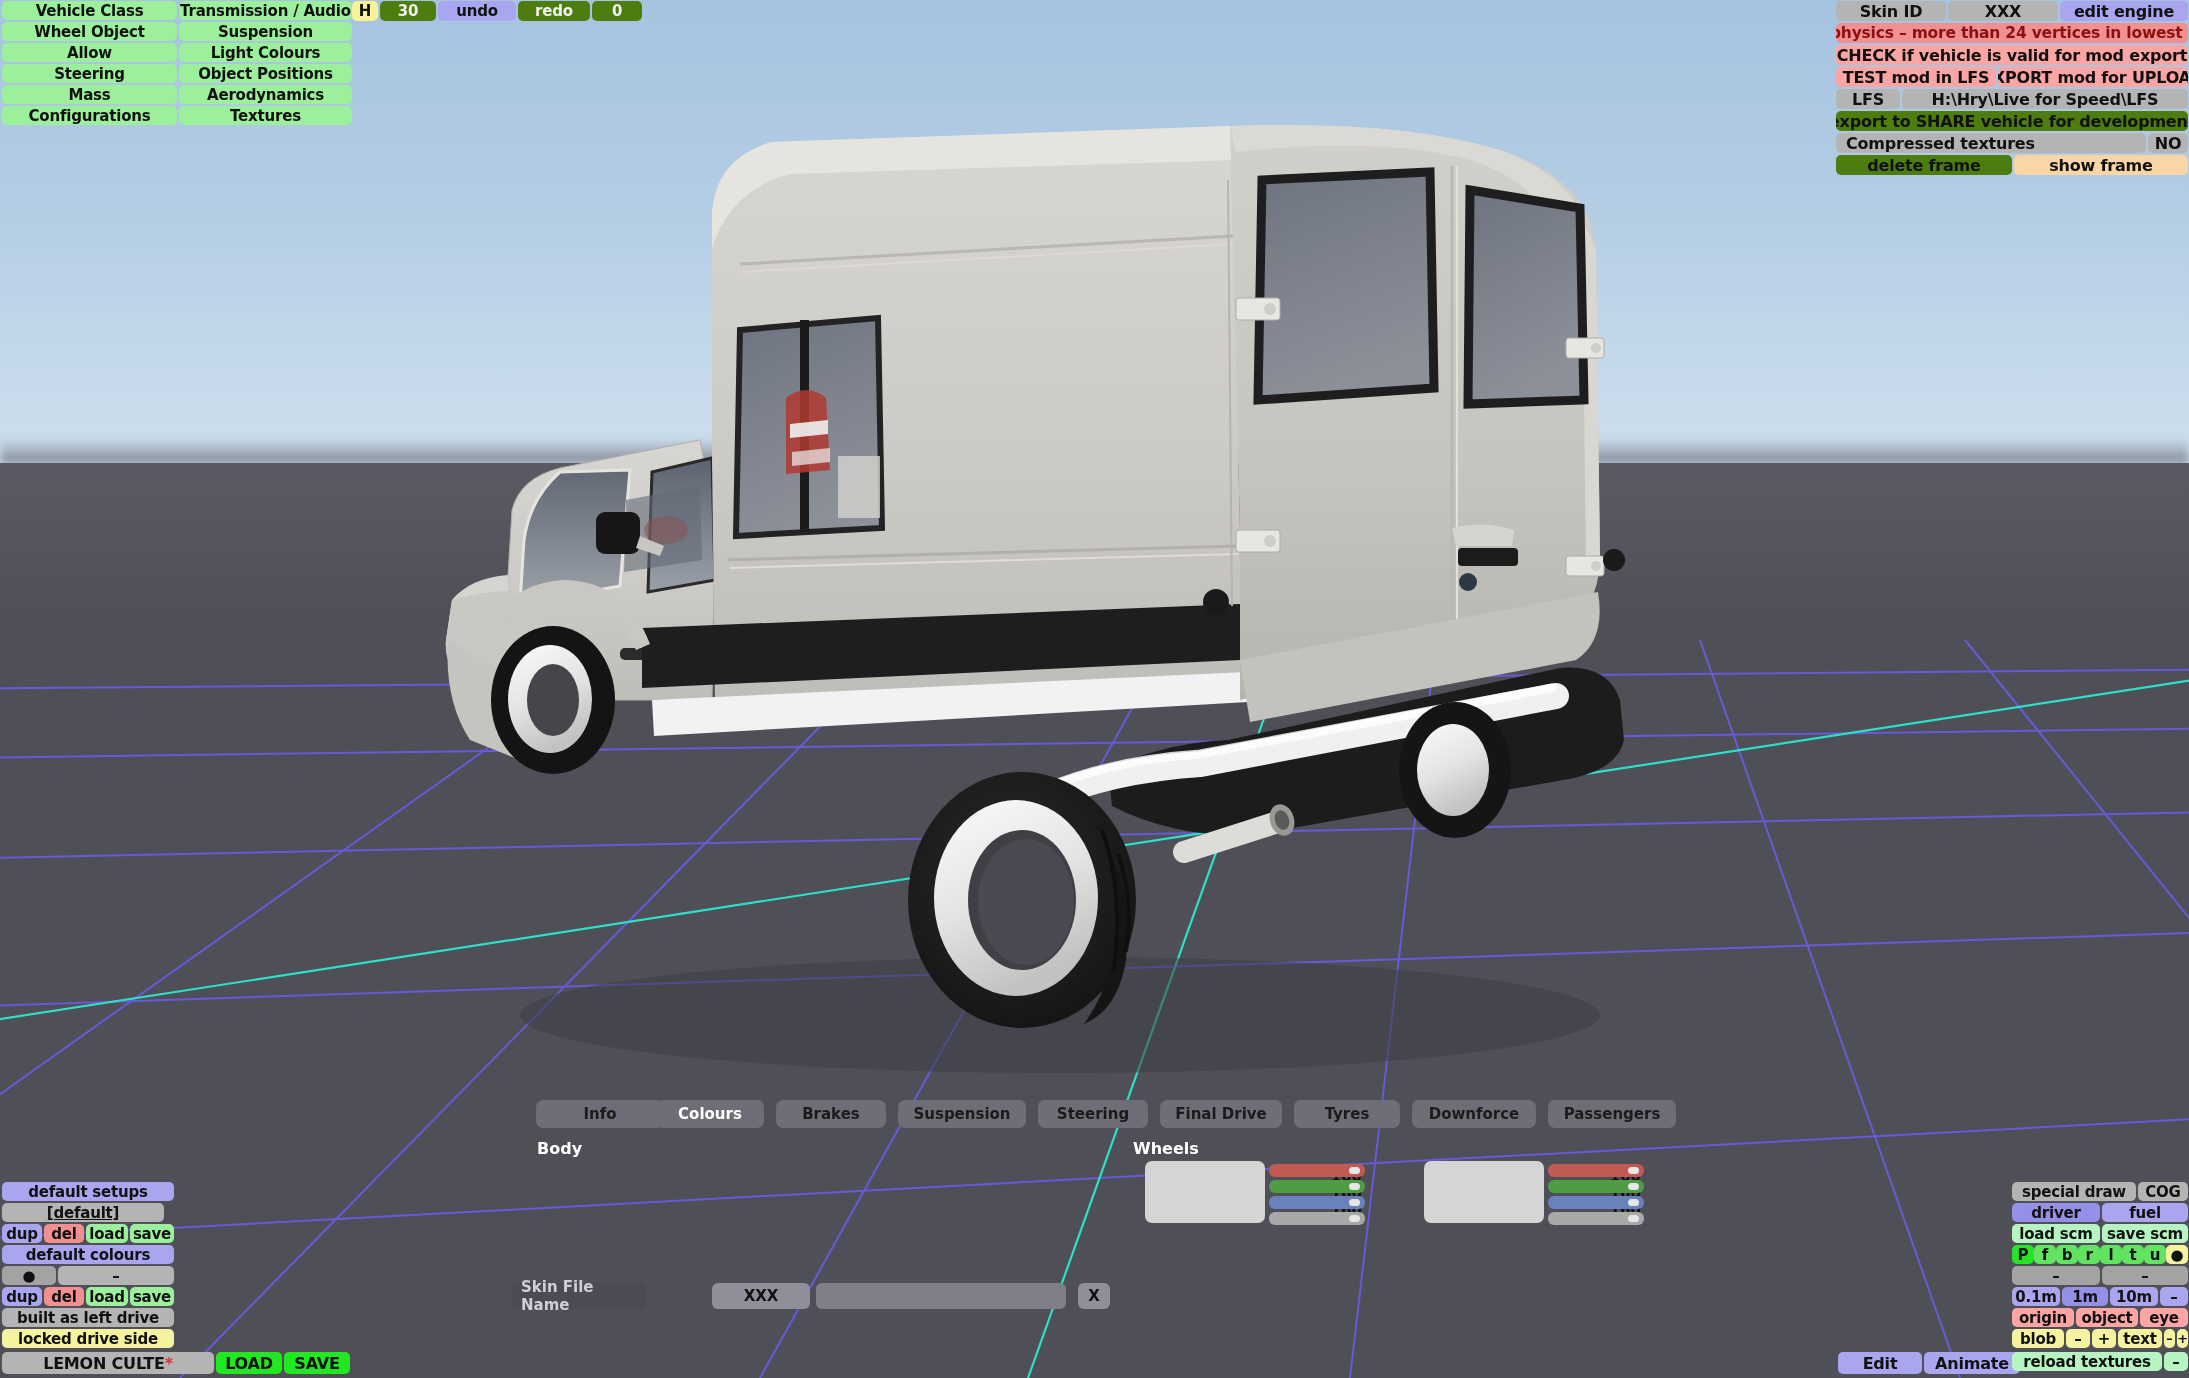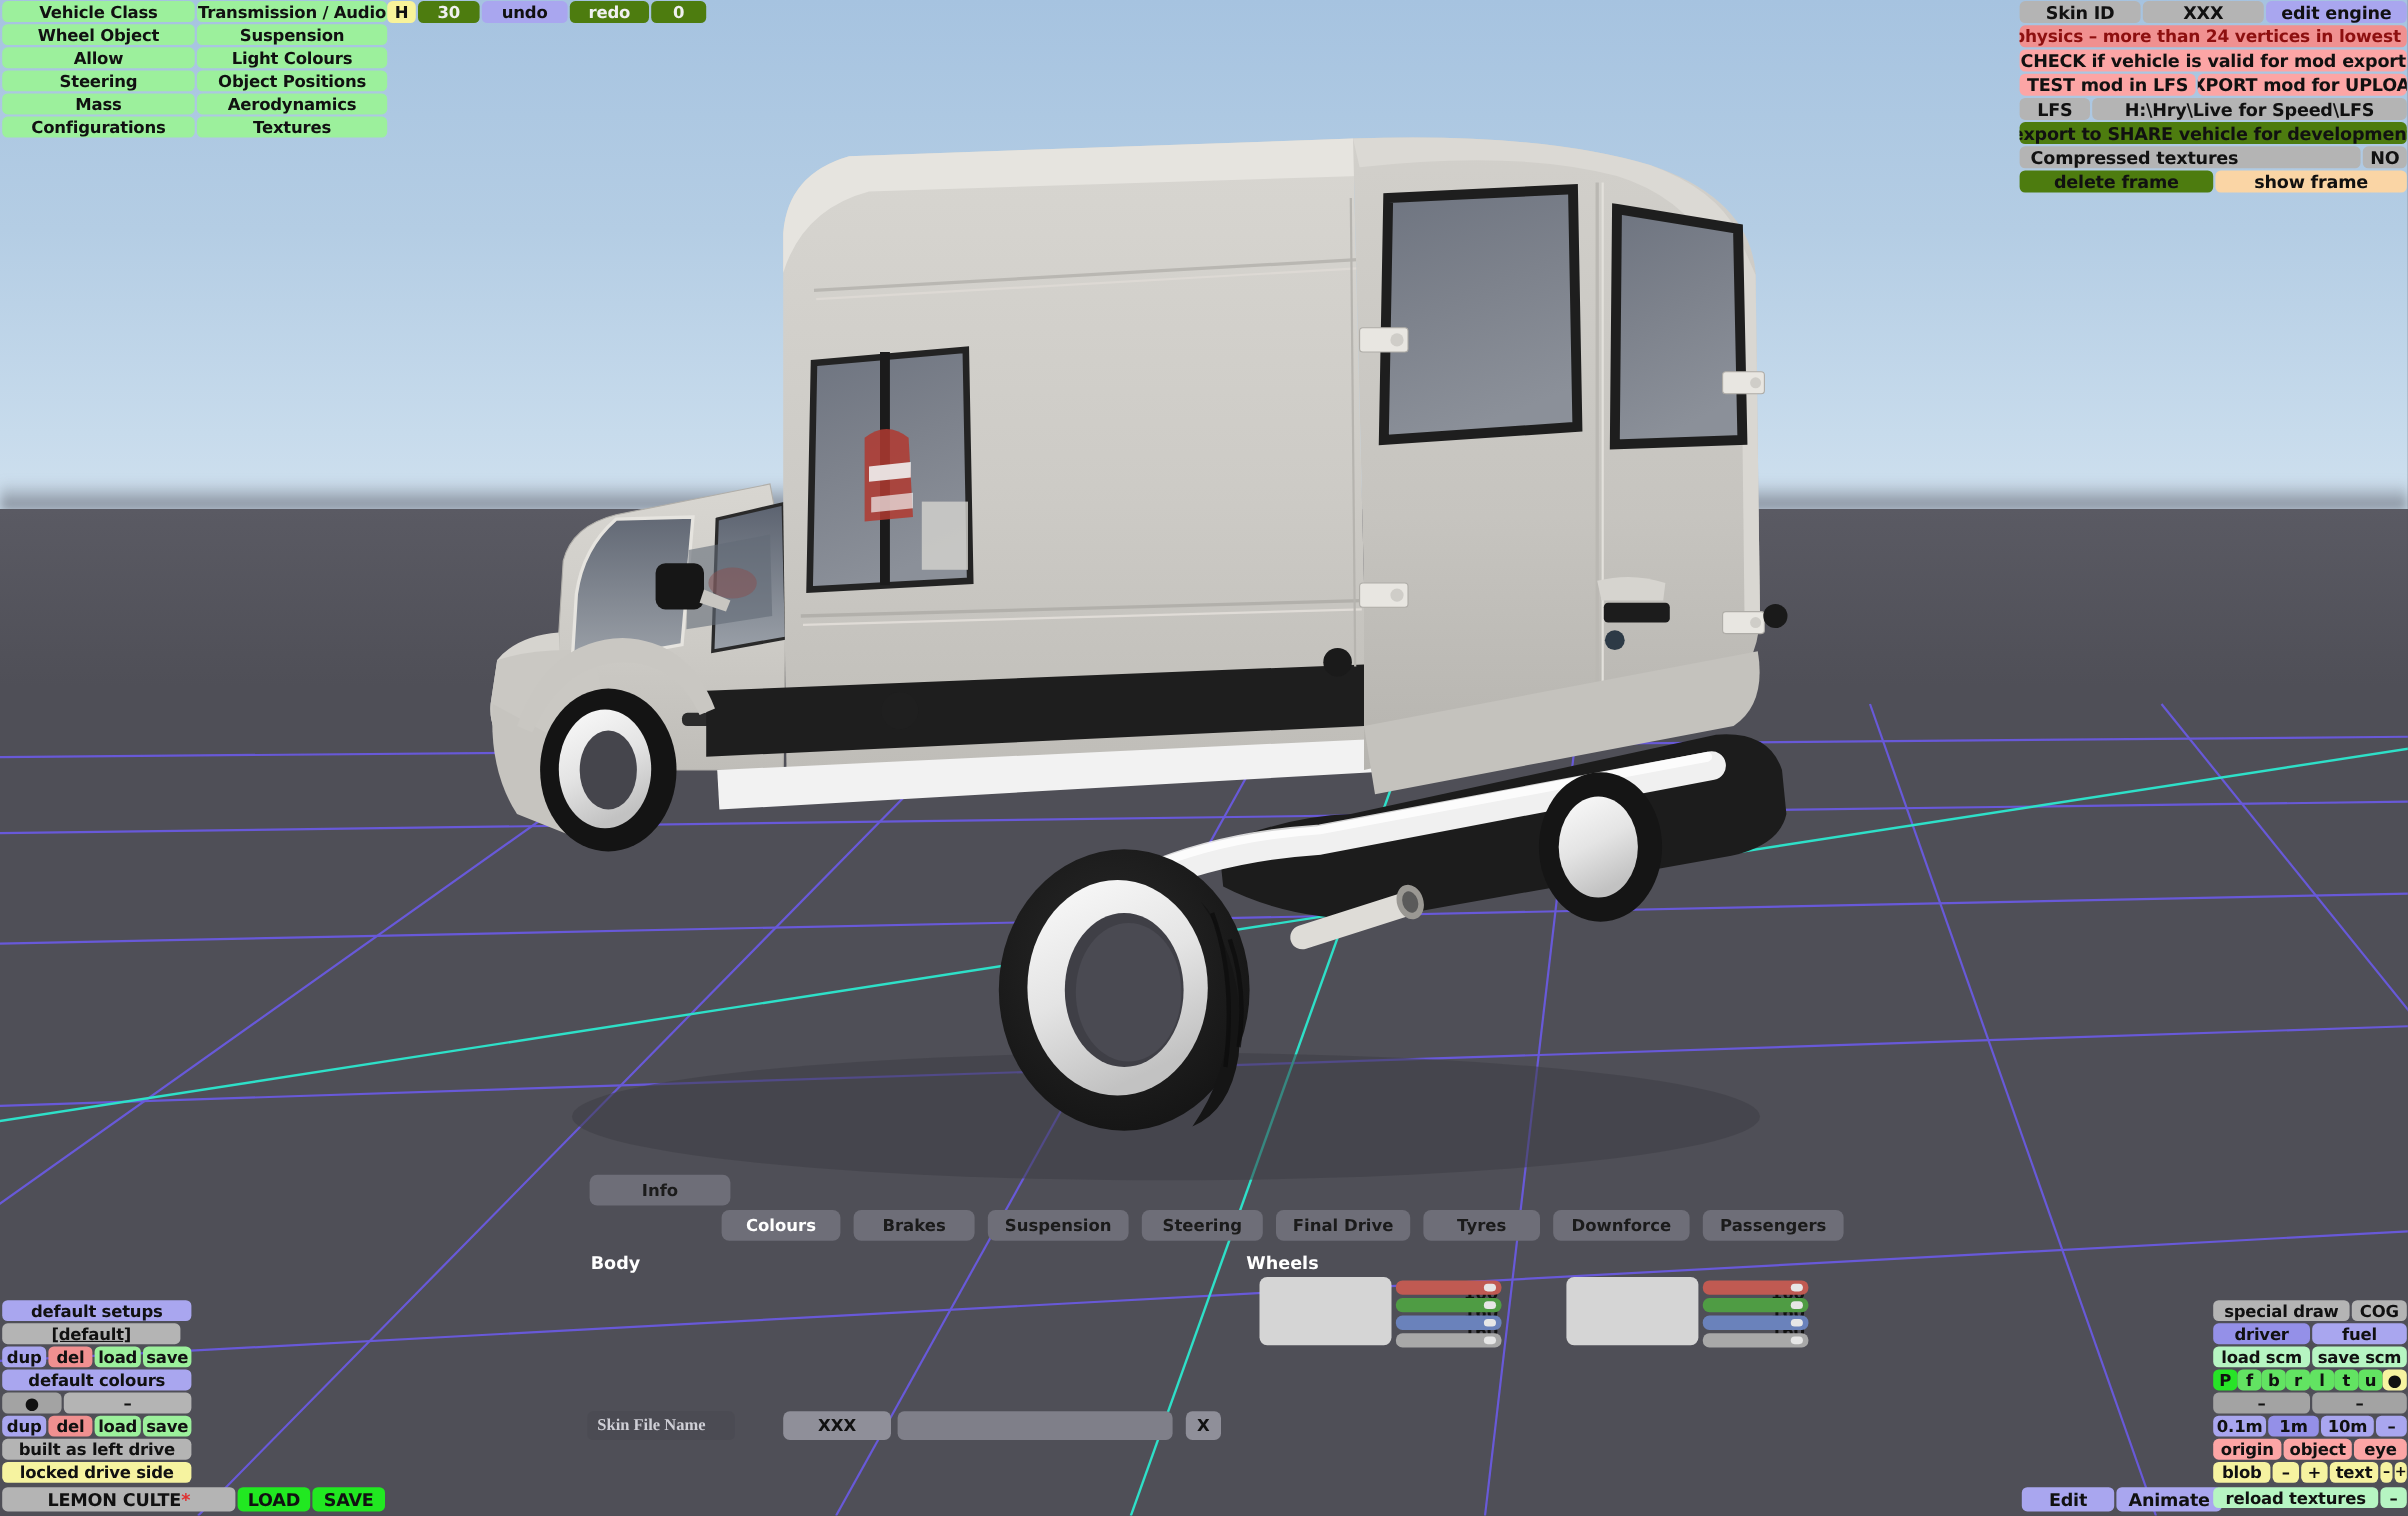--- a/index.html
+++ b/index.html
@@ -324,21 +324,21 @@
     <div class="btn greyD" style="left:1836px;top:111px;width:352px;color:#111;">export to SHARE vehicle for development</div>
 
     <div class="btn grey" style="left:1836px;top:133px;width:310px;justify-content:flex-start;padding-left:10px;">Compressed textures</div>
     <div class="btn grey" style="left:2148px;top:133px;width:40px;">NO</div>
 
     <div class="btn greyD" style="left:1836px;top:155px;width:176px;">delete frame</div>
     <div class="btn orange" style="left:2014px;top:155px;width:174px;">show frame</div>
   </div>
 
   <div id="tabstrip">
-      <div class="tabbtn" style="left: 536px; top: 1068px; width: 128px;">Info</div>
+      <div class="tabbtn" style="left: 536px; top: 1100px; width: 128px;">Info</div>
       <div class="tabbtn sel" style="left: 656px; top: 1100px; width: 108px;">Colours</div>
       <div class="tabbtn" style="left: 776px; top: 1100px; width: 110px;">Brakes</div>
       <div class="tabbtn" style="left: 898px; top: 1100px; width: 128px;">Suspension</div>
       <div class="tabbtn" style="left: 1038px; top: 1100px; width: 110px;">Steering</div>
       <div class="tabbtn" style="left: 1160px; top: 1100px; width: 122px;">Final Drive</div>
       <div class="tabbtn" style="left: 1294px; top: 1100px; width: 106px;">Tyres</div>
       <div class="tabbtn" style="left: 1412px; top: 1100px; width: 124px;">Downforce</div>
       <div class="tabbtn" style="left: 1548px; top: 1100px; width: 128px;">Passengers</div>
     </div>
 
@@ -378,21 +378,21 @@
         <div class="slider sl-b" style="top: 35px; background: rgb(106, 130, 187);">
           <div class="knob"></div>
         </div>
         <div class="slider sl-a" style="top: 51px; background: rgb(168, 168, 168);">
           <div class="knob"></div>
         </div>
       </div>
     </div>
 
   <div id="skinrow">
-    <div class="lbl" style="left:534px;top:1283px;width:134px;font-family:Liberation Serif, serif;">Skin File Name</div>
+    <div class="lbl" style="left:512px;top:1283px;width:134px;">Skin File Name</div>
     <div class="fld" style="left:712px;top:1283px;width:98px;">XXX</div>
     <div class="fld" style="left:816px;top:1283px;width:250px;background:#7f7f89;"></div>
     <div class="fld" style="left:1078px;top:1283px;width:32px;">X</div>
   </div>
 
   <div id="bl-panel">
     <div class="btn purple" style="left:2px;top:1182px;width:172px;">default setups</div>
     <div class="btn grey" style="left:2px;top:1203px;width:162px;text-decoration:underline;">[default]</div>
     <div class="btn purple" style="left:2px;top:1224px;width:40px;">dup</div>
     <div class="btn red" style="left:44px;top:1224px;width:40px;">del</div>

